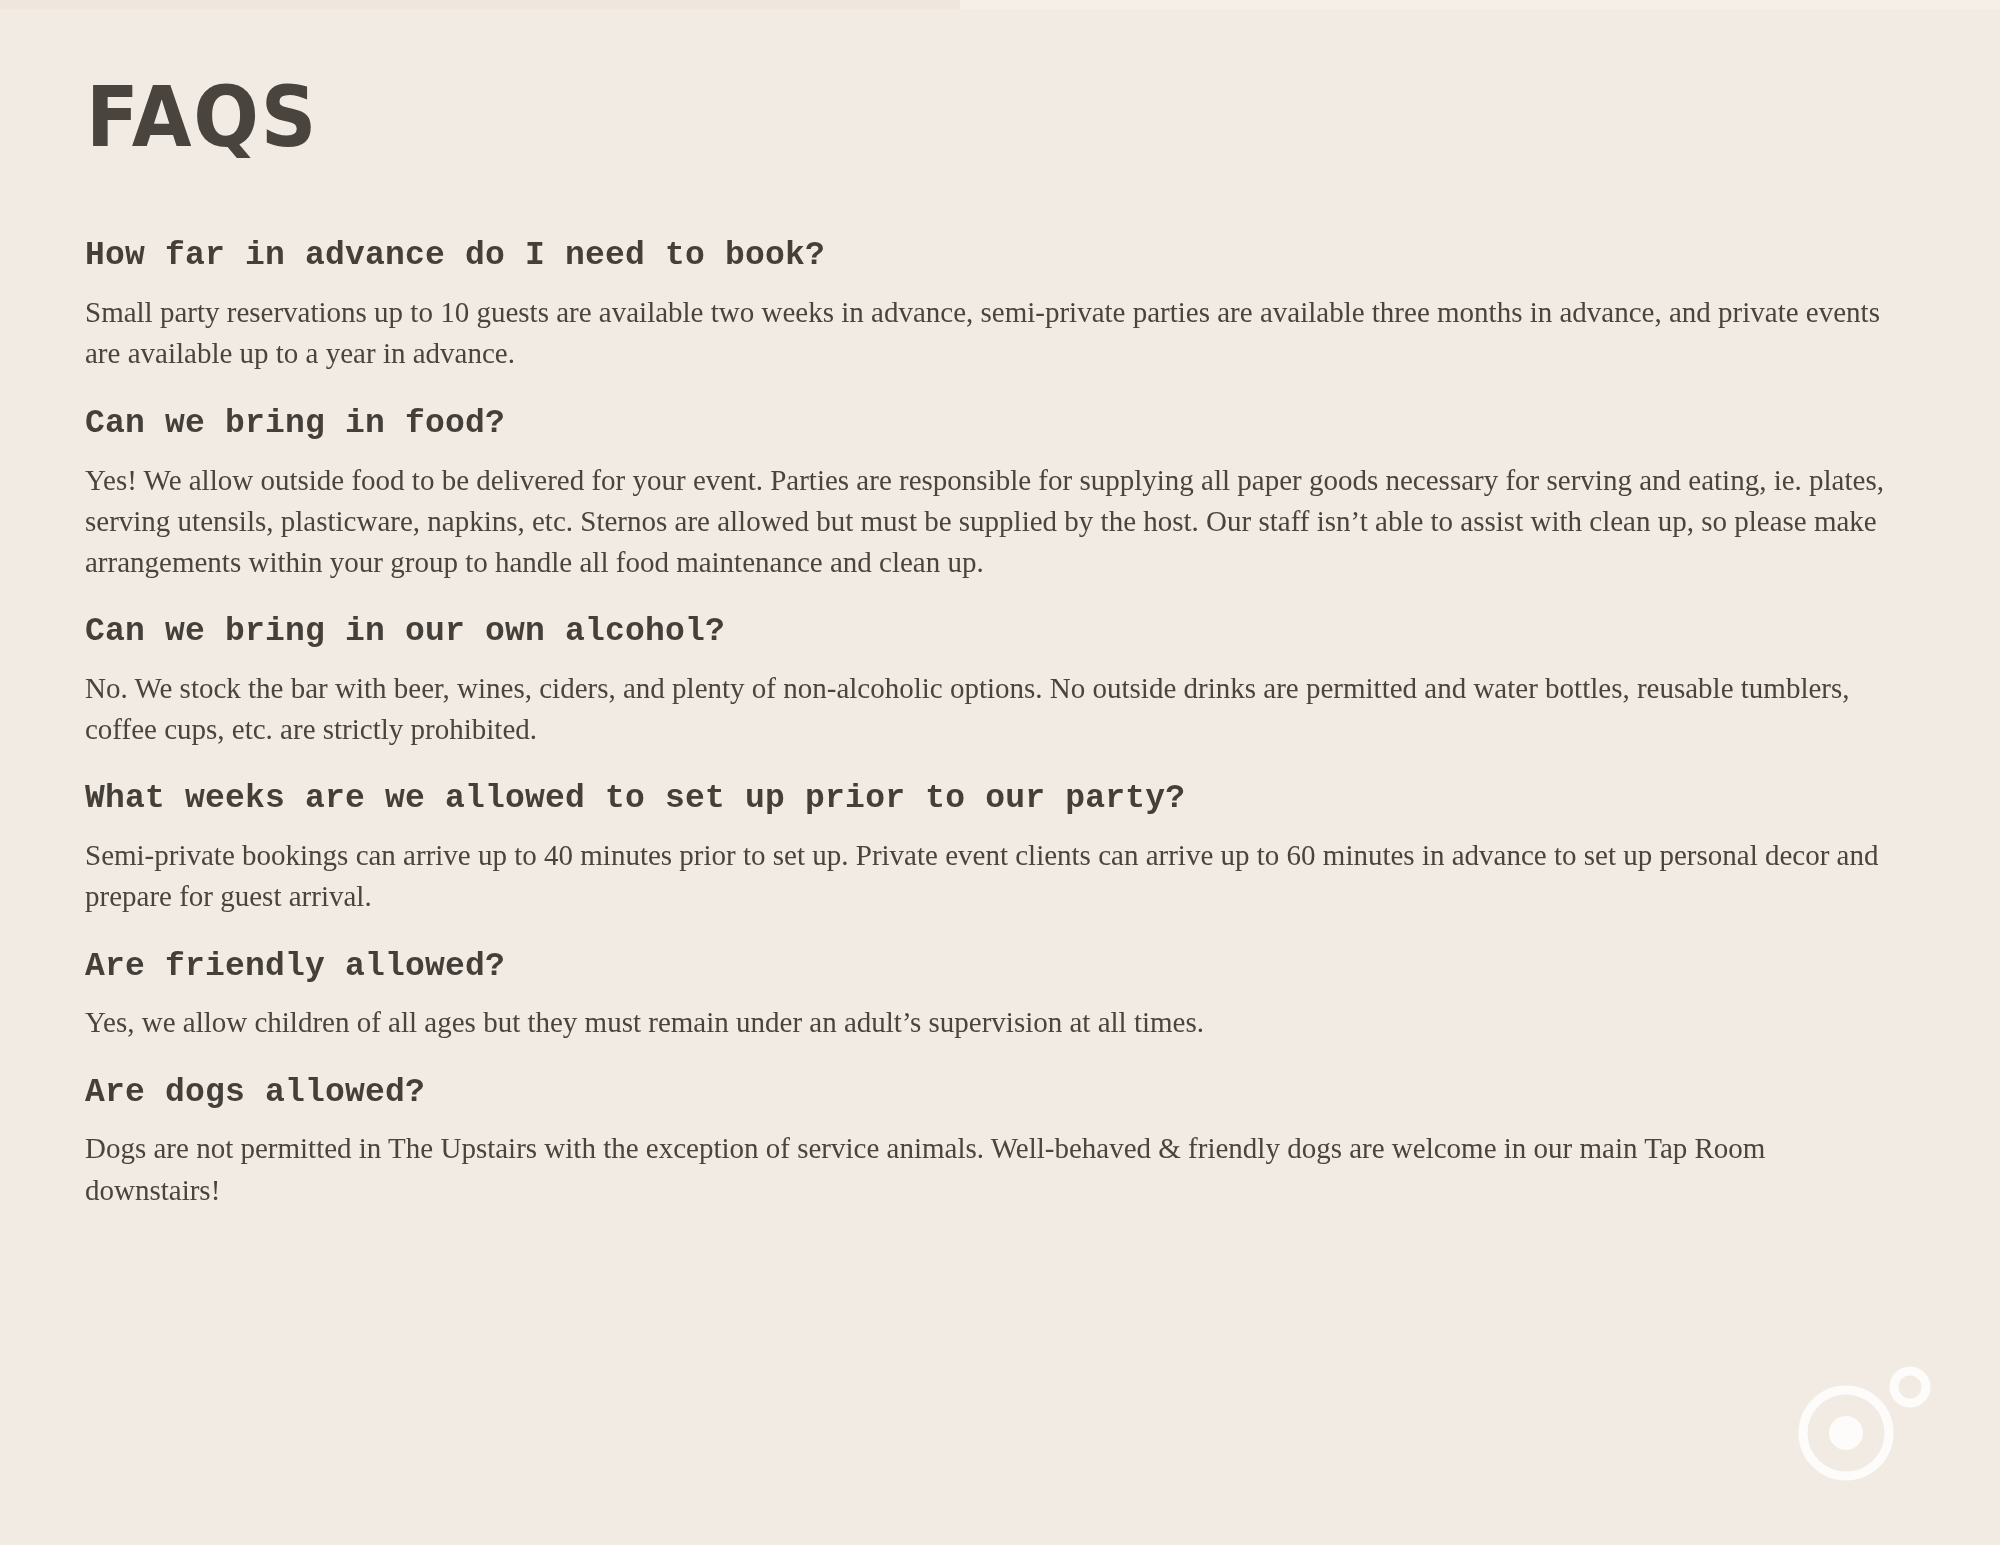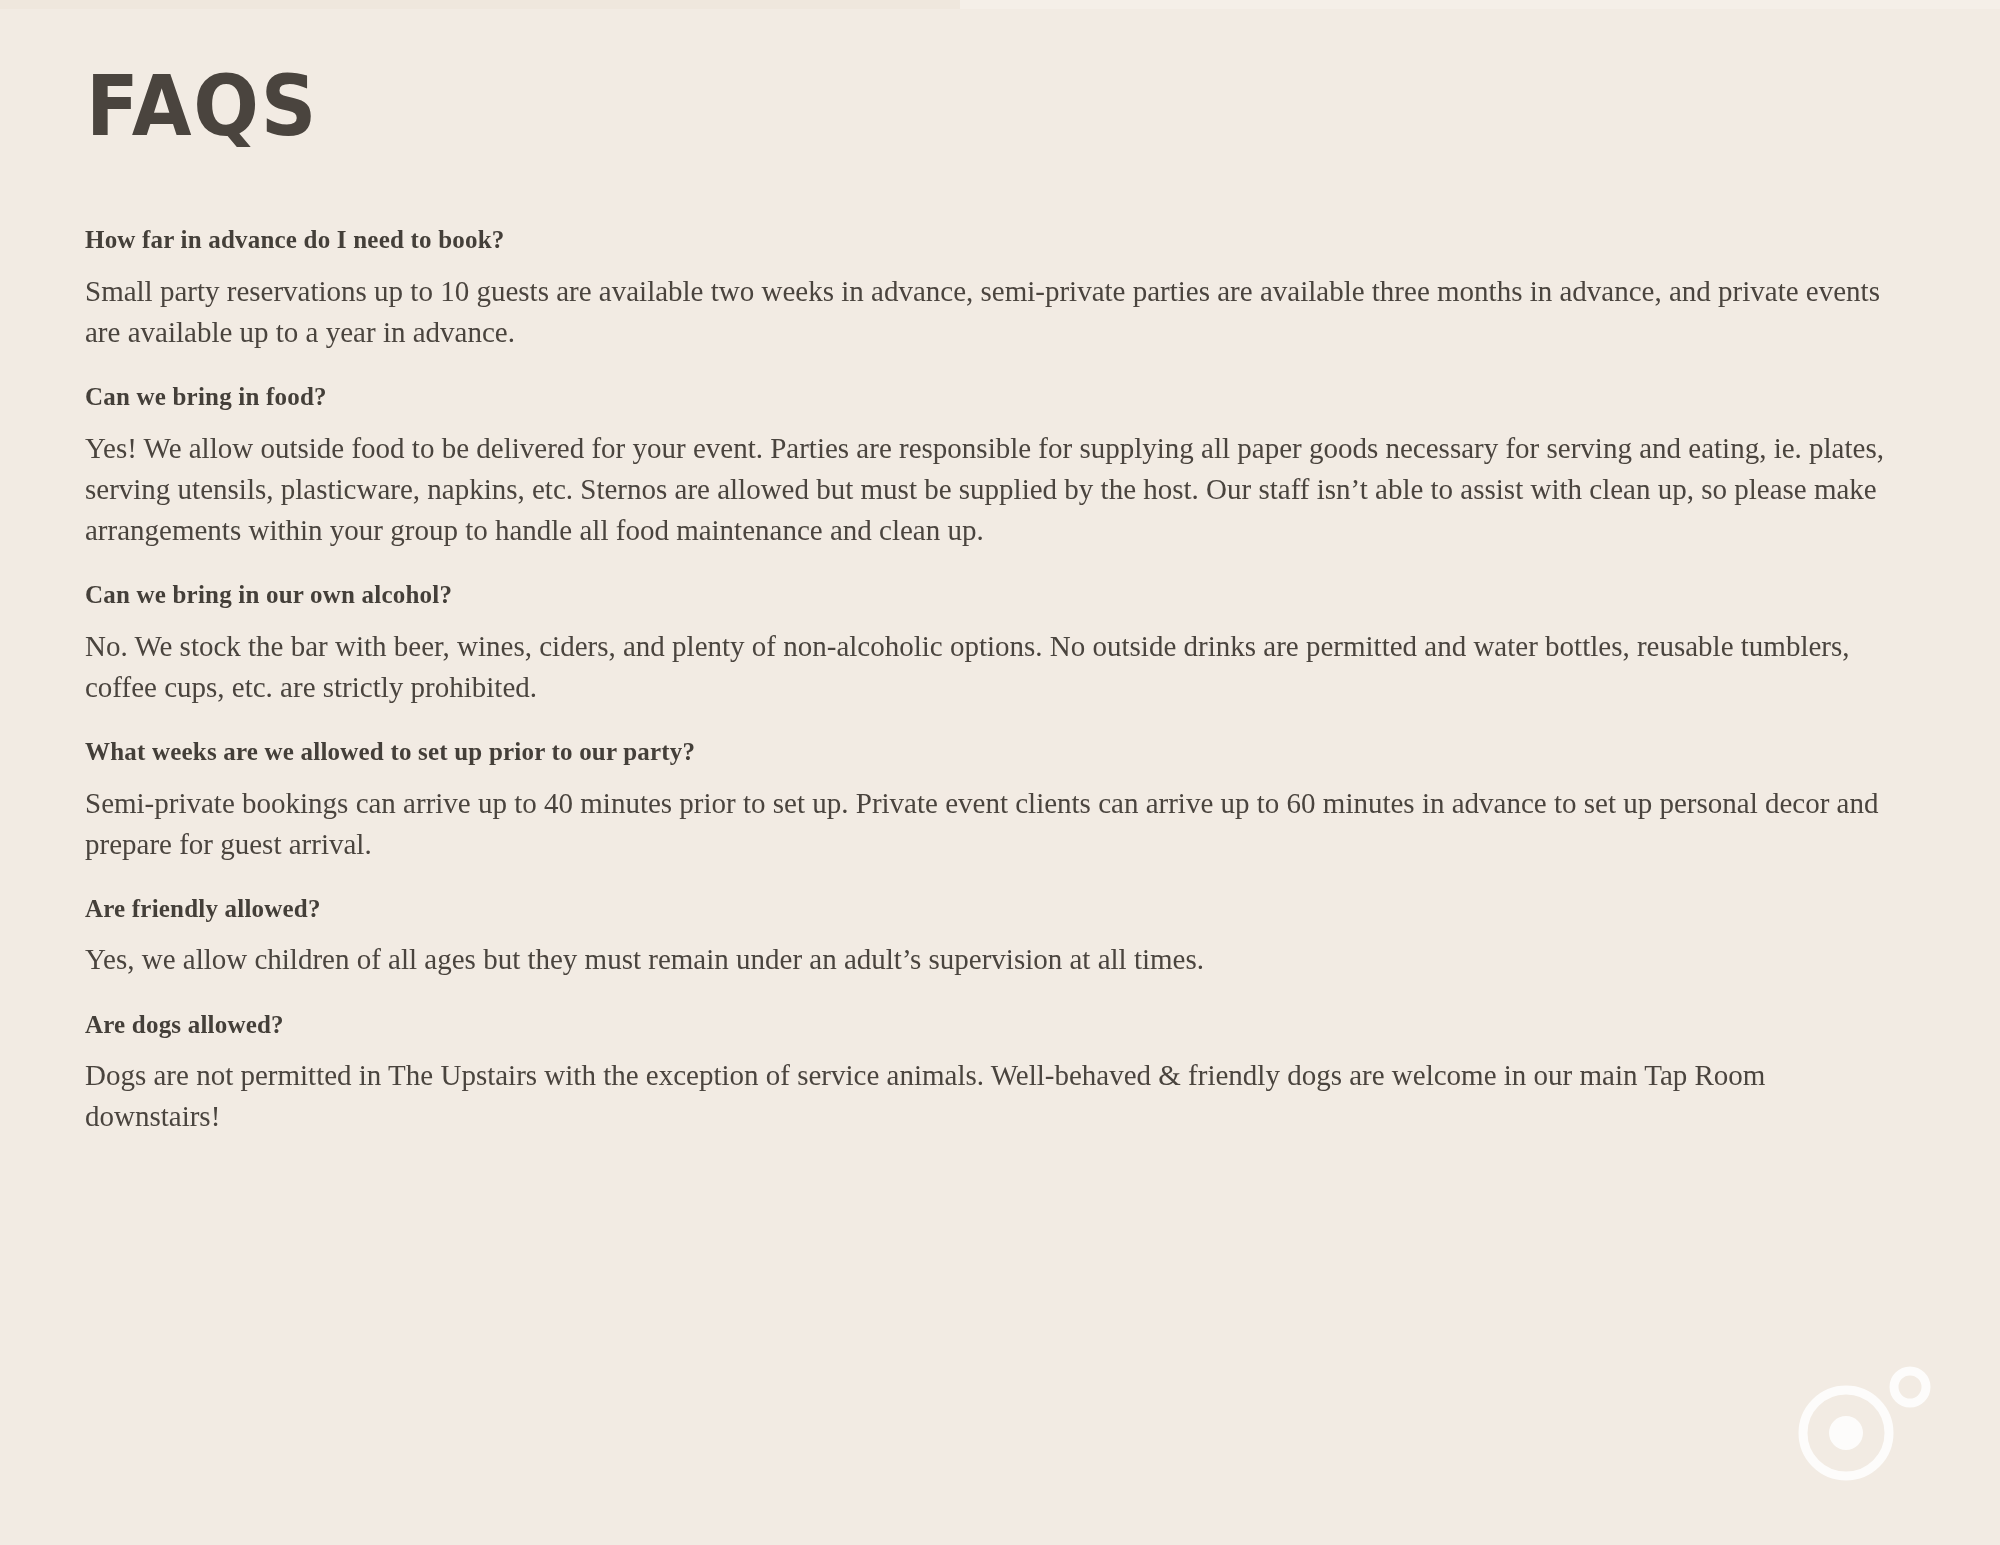--- a/index.html
+++ b/index.html
@@ -26,21 +26,21 @@
   .top-strip-right {
     position: absolute;
     top: 0;
     left: 960px;
     right: 0;
     height: 9px;
     background: #f5efe8;
   }
   .page {
     position: relative;
-    padding: 0 85px;
+    padding: 11px 85px;
     box-sizing: border-box;
   }
   .page-title {
     font-family: "DejaVu Sans", sans-serif;
     font-weight: bold;
     font-size: 84px;
     letter-spacing: 2px;
     color: #4a443e;
     margin: 0;
     padding-top: 60px;
@@ -49,23 +49,23 @@
     transform: scaleX(0.92);
     transform-origin: left center;
   }
   .faq-list {
     margin-top: 72px;
   }
   .faq-item {
     margin-bottom: 0;
   }
   .faq-q {
-    font-family: Liberation Serif, serif;
+    font-family: Liberation Mono, monospace;
     font-weight: bold;
-    font-size: 25px;
+    font-size: 33px;
     color: #443f39;
     letter-spacing: 0.2px;
     margin: 7px 0 14px 0;
     line-height: 1.3;
   }
   .faq-a {
     font-family: "Liberation Serif", serif;
     font-size: 29px;
     line-height: 1.42;
     color: #4a443e;

